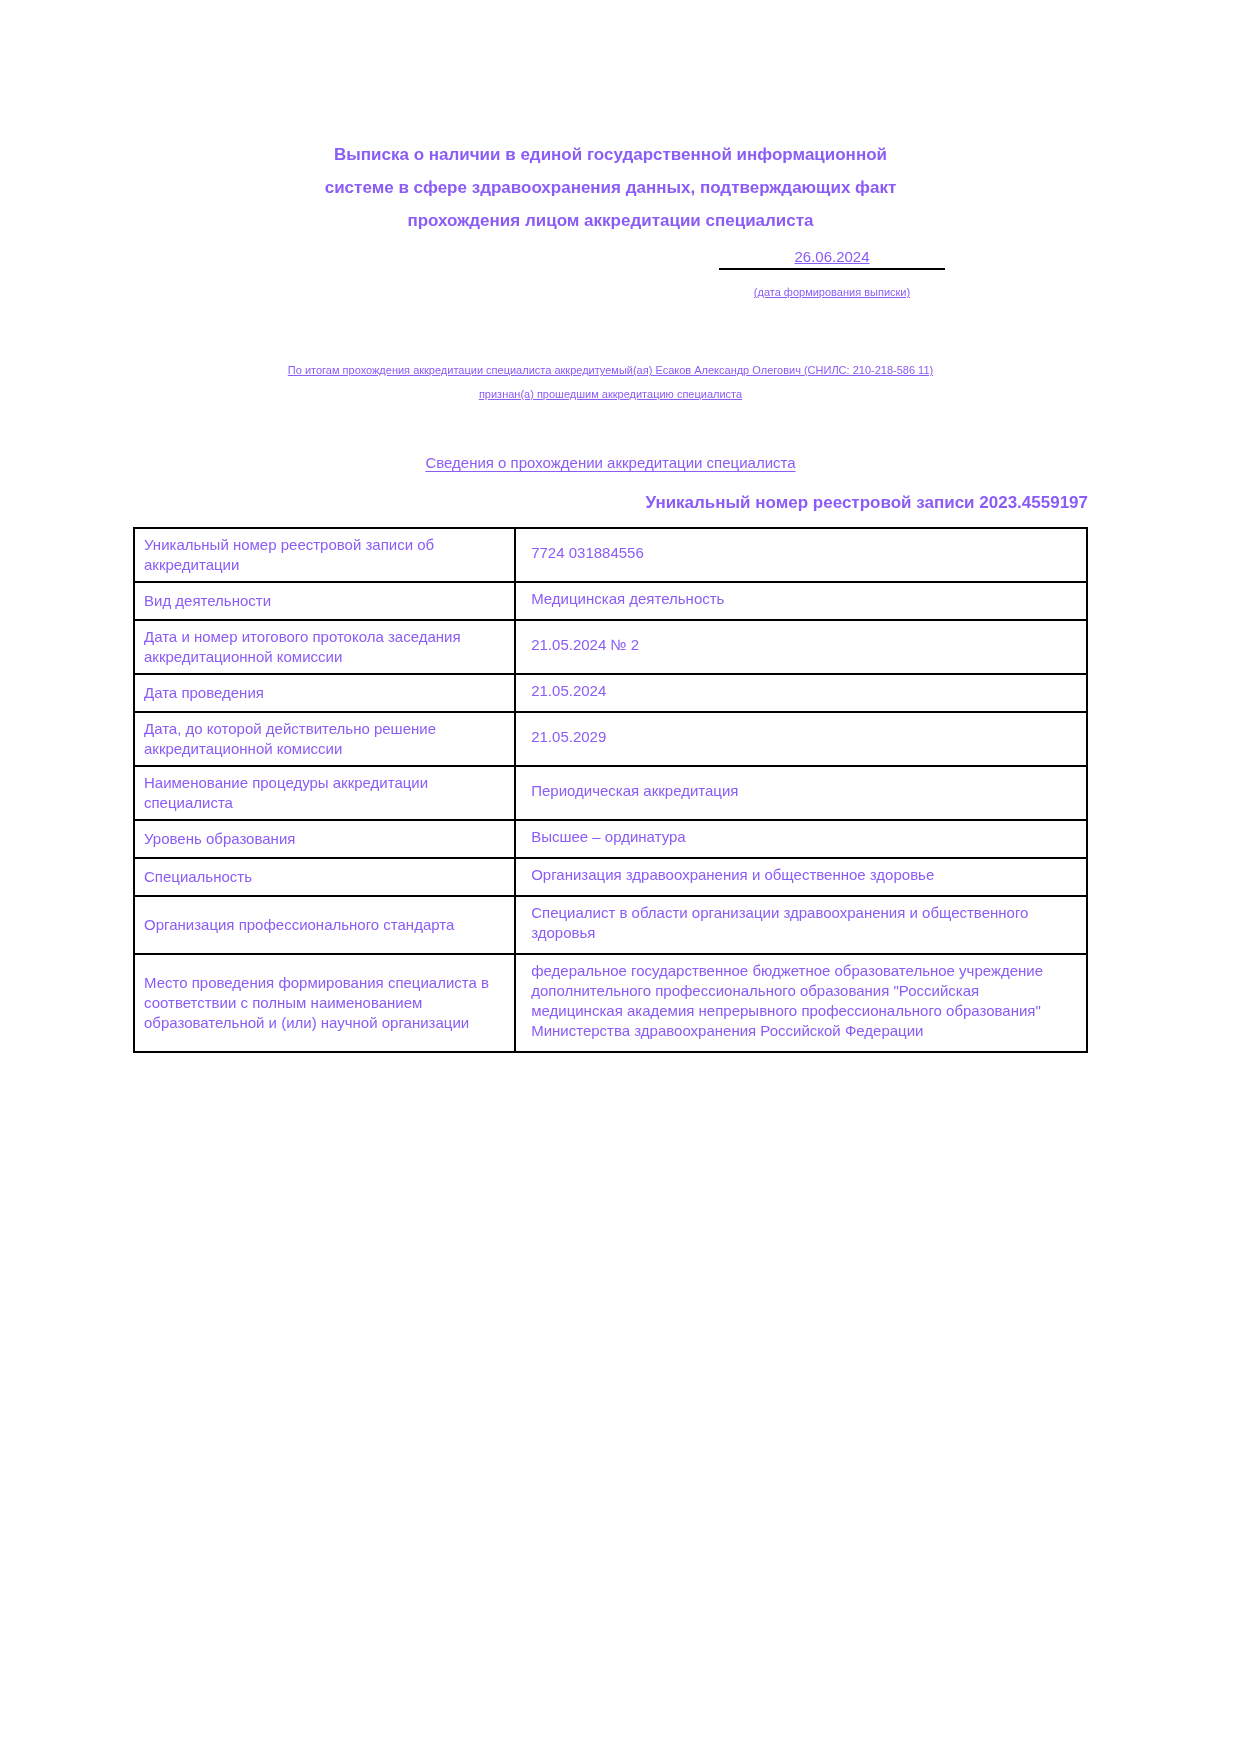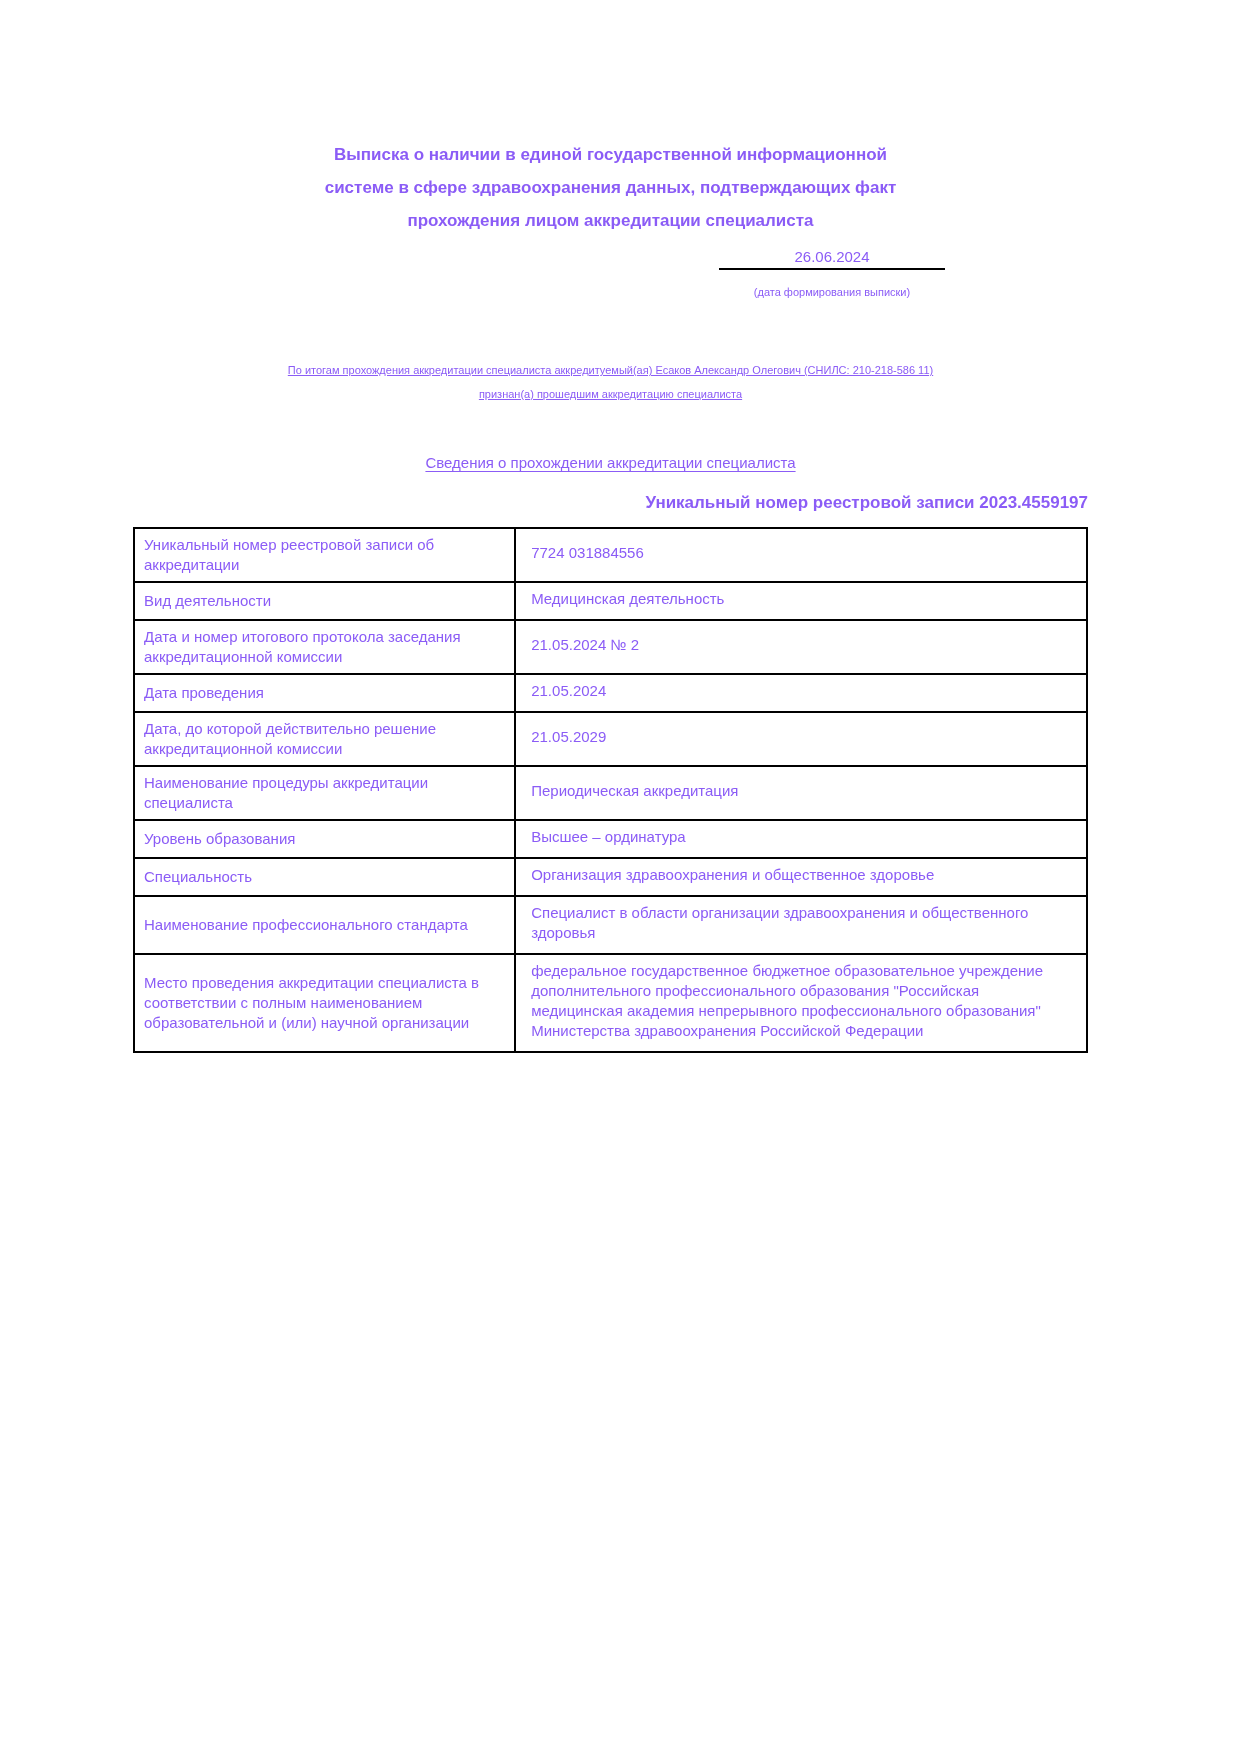--- a/index.html
+++ b/index.html
@@ -21,20 +21,21 @@
   .title {
     text-align: center;
     font-size: 17px;
     font-weight: 700;
     line-height: 33px;
   }
   .date-block {
     width: 226px;
     margin: 11px 0 0 586px;
     text-align: center;
+    text-decoration: underline;
   }
   .date-value {
     font-size: 15px;
     padding-bottom: 3px;
     border-bottom: 2px solid #000000;
   }
   .date-caption {
     font-size: 11px;
     padding-top: 16px;
   }
@@ -133,24 +134,24 @@
         </tr>
         <tr>
           <td class="row-label">Уровень образования</td>
           <td class="row-value">Высшее – ординатура</td>
         </tr>
         <tr>
           <td class="row-label">Специальность</td>
           <td class="row-value">Организация здравоохранения и общественное здоровье</td>
         </tr>
         <tr>
-          <td class="row-label">Наименование профессионального стандарта</td>
+          <td class="row-label">Организация профессионального стандарта</td>
           <td class="row-value">Специалист в области организации здравоохранения и общественного здоровья</td>
         </tr>
         <tr>
-          <td class="row-label">Место проведения аккредитации специалиста в соответствии с полным наименованием образовательной и (или) научной организации</td>
+          <td class="row-label">Место проведения формирования специалиста в соответствии с полным наименованием образовательной и (или) научной организации</td>
           <td class="row-value">федеральное государственное бюджетное образовательное учреждение дополнительного профессионального образования "Российская медицинская академия непрерывного профессионального образования" Министерства здравоохранения Российской Федерации</td>
         </tr>
       </tbody>
     </table>
 
   </div>
 </div>
 
 </body></html>

